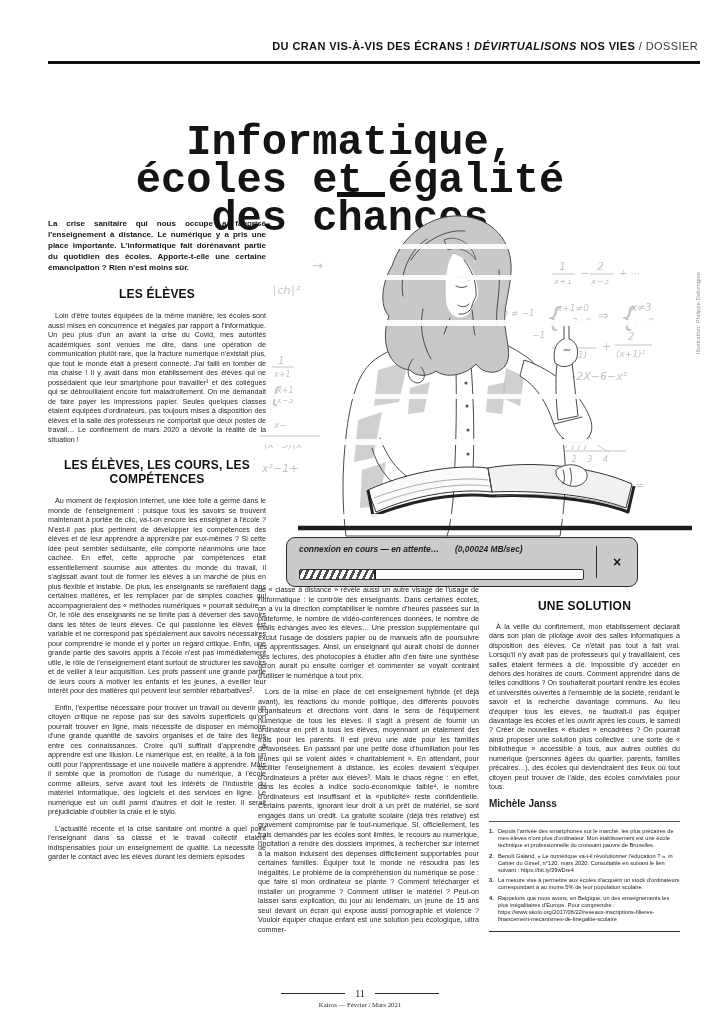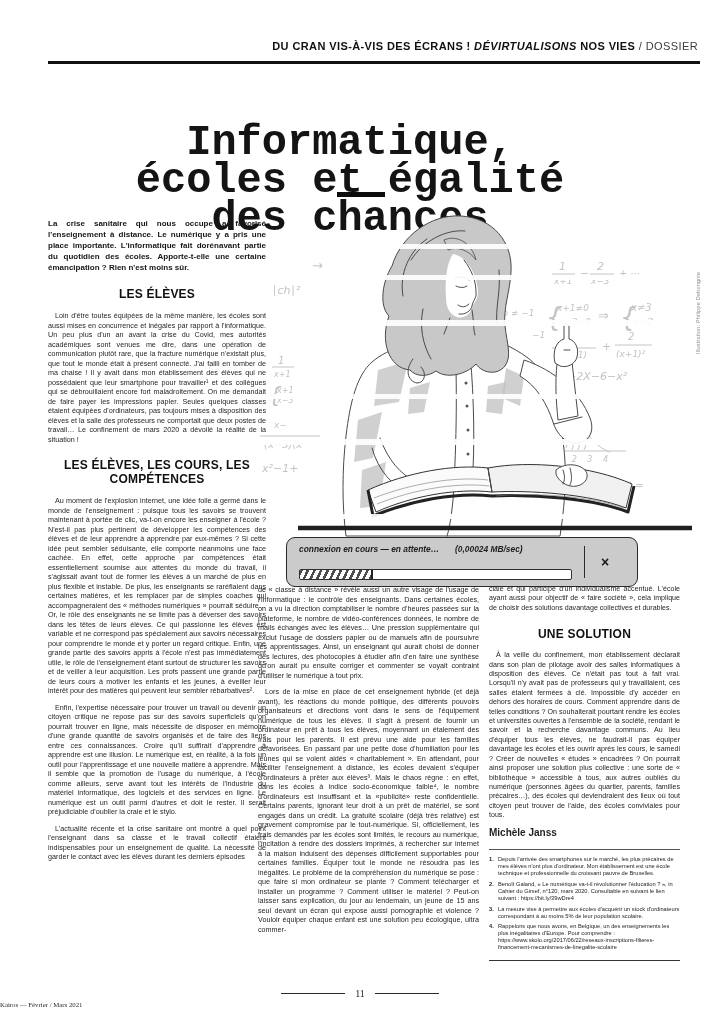--- a/index.html
+++ b/index.html
@@ -38,32 +38,32 @@
   
   #illu{position:absolute;left:260px;top:198px;width:432px;height:342px;}
   .formulas text{font-family:"DejaVu Sans",sans-serif;font-style:italic;fill:#c4c4c4;}
   .formulas line,.formulas path{stroke:#c4c4c4;stroke-width:1;fill:none;}
   .sk{stroke:#4a4a4a;stroke-width:1;fill:none;stroke-linecap:round;}
   .skf{stroke:#4a4a4a;stroke-width:1;fill:#fff;stroke-linejoin:round;}
   .shade{fill:#c0c0c0;opacity:.75;}
   
   .dialog{position:absolute;left:286px;top:537px;width:352px;height:50px;background:#cbcbcb;
           border:1.5px solid #2a2a2a;border-radius:9px;display:flex;align-items:stretch;
-          box-sizing:border-box;padding:6px 12px 6px 12px;}
+          box-sizing:border-box;padding:6px 0 6px 12px;}
   .dialog-main{flex:1;display:flex;flex-direction:column;justify-content:space-between;padding-right:12px;}
   .dialog-text{font-size:8.4px;font-weight:bold;font-style:italic;color:#1d1d1d;white-space:nowrap;}
   .dialog-text .speed{margin-left:16px;}
   .pbar{height:9px;background:#fff;border:1px solid #2e2e2e;border-radius:2px;position:relative;overflow:hidden;}
   .pfill{height:100%;background:repeating-linear-gradient(115deg,#4c4c4c 0 2.5px,#fff 2.5px 6px);
          border-right:2px solid #222;box-sizing:border-box;}
   .dialog-div{border-left:1.5px solid #2a2a2a;margin:2px 0;}
   .dialog-close{width:40px;display:flex;align-items:center;justify-content:center;
                 font-size:14px;font-weight:bold;color:#1a1a1a;cursor:default;}
   
-  .footer{position:absolute;left:0;right:4px;top:988px;text-align:left;}
+  .footer{position:absolute;left:0;right:4px;top:988px;text-align:center;}
   .pageno{display:flex;align-items:center;justify-content:center;gap:10px;
           font-family:"Liberation Serif",serif;font-size:10px;color:#1b1b1b;}
   .pageno .ln{width:64px;height:1px;background:#2b2b2b;}
   .journal{margin-top:2px;font-family:"Liberation Serif",serif;font-size:6.8px;color:#2b2b2b;}
 </style>
 </head>
 <body>
 
 <div id="page">
 
@@ -240,21 +240,20 @@
     <p class="ind">Enfin, l'expertise nécessaire pour trouver un travail ou devenir un citoyen critique ne repose pas sur des savoirs superficiels qu'on pourrait trouver en ligne, mais nécessite de disposer en mémoire d'une grande quantité de savoirs organisés et de faire des liens entre ces connaissances. Croire qu'il suffirait d'apprendre à apprendre est une illusion. Le numérique est, en réalité, à la fois un outil pour l'apprentissage et une nouvelle matière à apprendre. Mais il semble que la promotion de l'usage du numérique, à l'école comme ailleurs, serve avant tout les intérêts de l'industrie du matériel informatique, des logiciels et des services en ligne. Le numérique est un outil parmi d'autres et doit le rester. Il serait préjudiciable d'oublier la craie et le stylo.</p>
     <p class="ind">L'actualité récente et la crise sanitaire ont montré à quel point l'enseignant dans sa classe et le travail collectif étaient indispensables pour un enseignement de qualité. La nécessité de garder le contact avec les élèves durant les derniers épisodes</p>
   </div>
 
   <div class="col" id="col2">
     <p>de « classe à distance » révèle aussi un autre visage de l'usage de l'informatique : le contrôle des enseignants. Dans certaines écoles, on a vu la direction comptabiliser le nombre d'heures passées sur la plateforme, le nombre de vidéo-conférences données, le nombre de mails échangés avec les élèves… Une pression supplémentaire qui exclut l'usage de dossiers papier ou de manuels afin de poursuivre les apprentissages. Ainsi, un enseignant qui aurait choisi de donner des lectures, des photocopies à étudier afin d'en faire une synthèse qu'on aurait pu ensuite corriger et commenter se voyait contraint d'utiliser le numérique à tout prix.</p>
     <p class="ind">Lors de la mise en place de cet enseignement hybride (et déjà avant), les réactions du monde politique, des différents pouvoirs organisateurs et directions vont dans le sens de l'équipement numérique de tous les élèves. Il s'agit à présent de fournir un ordinateur en prêt à tous les élèves, moyennant un étalement des frais pour les parents. Il est prévu une aide pour les familles défavorisées. En passant par une petite dose d'humiliation pour les jeunes qui se voient aidés « charitablement ». En attendant, pour faciliter l'enseignement à distance, les écoles devaient s'équiper d'ordinateurs à prêter aux élèves³. Mais le chaos règne : en effet, dans les écoles à indice socio-économique faible⁴, le nombre d'ordinateurs est insuffisant et la «publicité» reste confidentielle. Certains parents, ignorant leur droit à un prêt de matériel, se sont engagés dans un crédit. La gratuité scolaire (déjà très relative) est gravement compromise par le tout-numérique. Si, officiellement, les frais demandés par les écoles sont limités, le recours au numérique, l'incitation à rendre des dossiers imprimés, à rechercher sur internet à la maison induisent des dépenses difficilement supportables pour certaines familles. Équiper tout le monde ne résoudra pas les inégalités. Le problème de la compréhension du numérique se pose : que faire si mon ordinateur se plante ? Comment télécharger et installer un programme ? Comment utiliser le matériel ? Peut-on laisser sans explication, du jour au lendemain, un jeune de 15 ans seul devant un écran qui expose aussi pornographie et violence ? Vouloir équiper chaque enfant est une solution peu écologique, ultra commer-</p>
   </div>
 
   <div class="col" id="col3">
-    <p>ciale et qui participe d'un individualisme accentué. L'école ayant aussi pour objectif de « faire société », cela implique de choisir des solutions davantage collectives et durables.</p>
     <h3>UNE SOLUTION</h3>
     <p class="ind">À la veille du confinement, mon établissement déclarait dans son plan de pilotage avoir des salles informatiques à disposition des élèves. Ce n'était pas tout à fait vrai. Lorsqu'il n'y avait pas de professeurs qui y travaillaient, ces salles étaient fermées à clé. Impossible d'y accéder en dehors des horaires de cours. Comment apprendre dans de telles conditions ? On souhaiterait pourtant rendre les écoles et universités ouvertes à l'ensemble de la société, rendant le savoir et la recherche davantage communs. Au lieu d'équiper tous les élèves, ne faudrait-il pas équiper davantage les écoles et les ouvrir après les cours, le samedi ? Créer de nouvelles « études » encadrées ? On pourrait ainsi proposer une solution plus collective : une sorte de « bibliothèque » accessible à tous, aux autres oubliés du numérique (personnes âgées du quartier, parents, familles précaires…), des écoles qui deviendraient des lieux où tout citoyen peut trouver de l'aide, des écoles conviviales pour tous.</p>
     <p class="author">Michèle Janss</p>
     <hr class="fn-rule">
     <div class="footnotes">
       <div class="fn">
         <span class="fn-num">1.</span>
         <span class="fn-text">Depuis l'arrivée des smartphones sur le marché, les plus précaires de mes élèves n'ont plus d'ordinateur. Mon établissement est une école technique et professionnelle du croissant pauvre de Bruxelles.</span>
       </div>
       <div class="fn">

